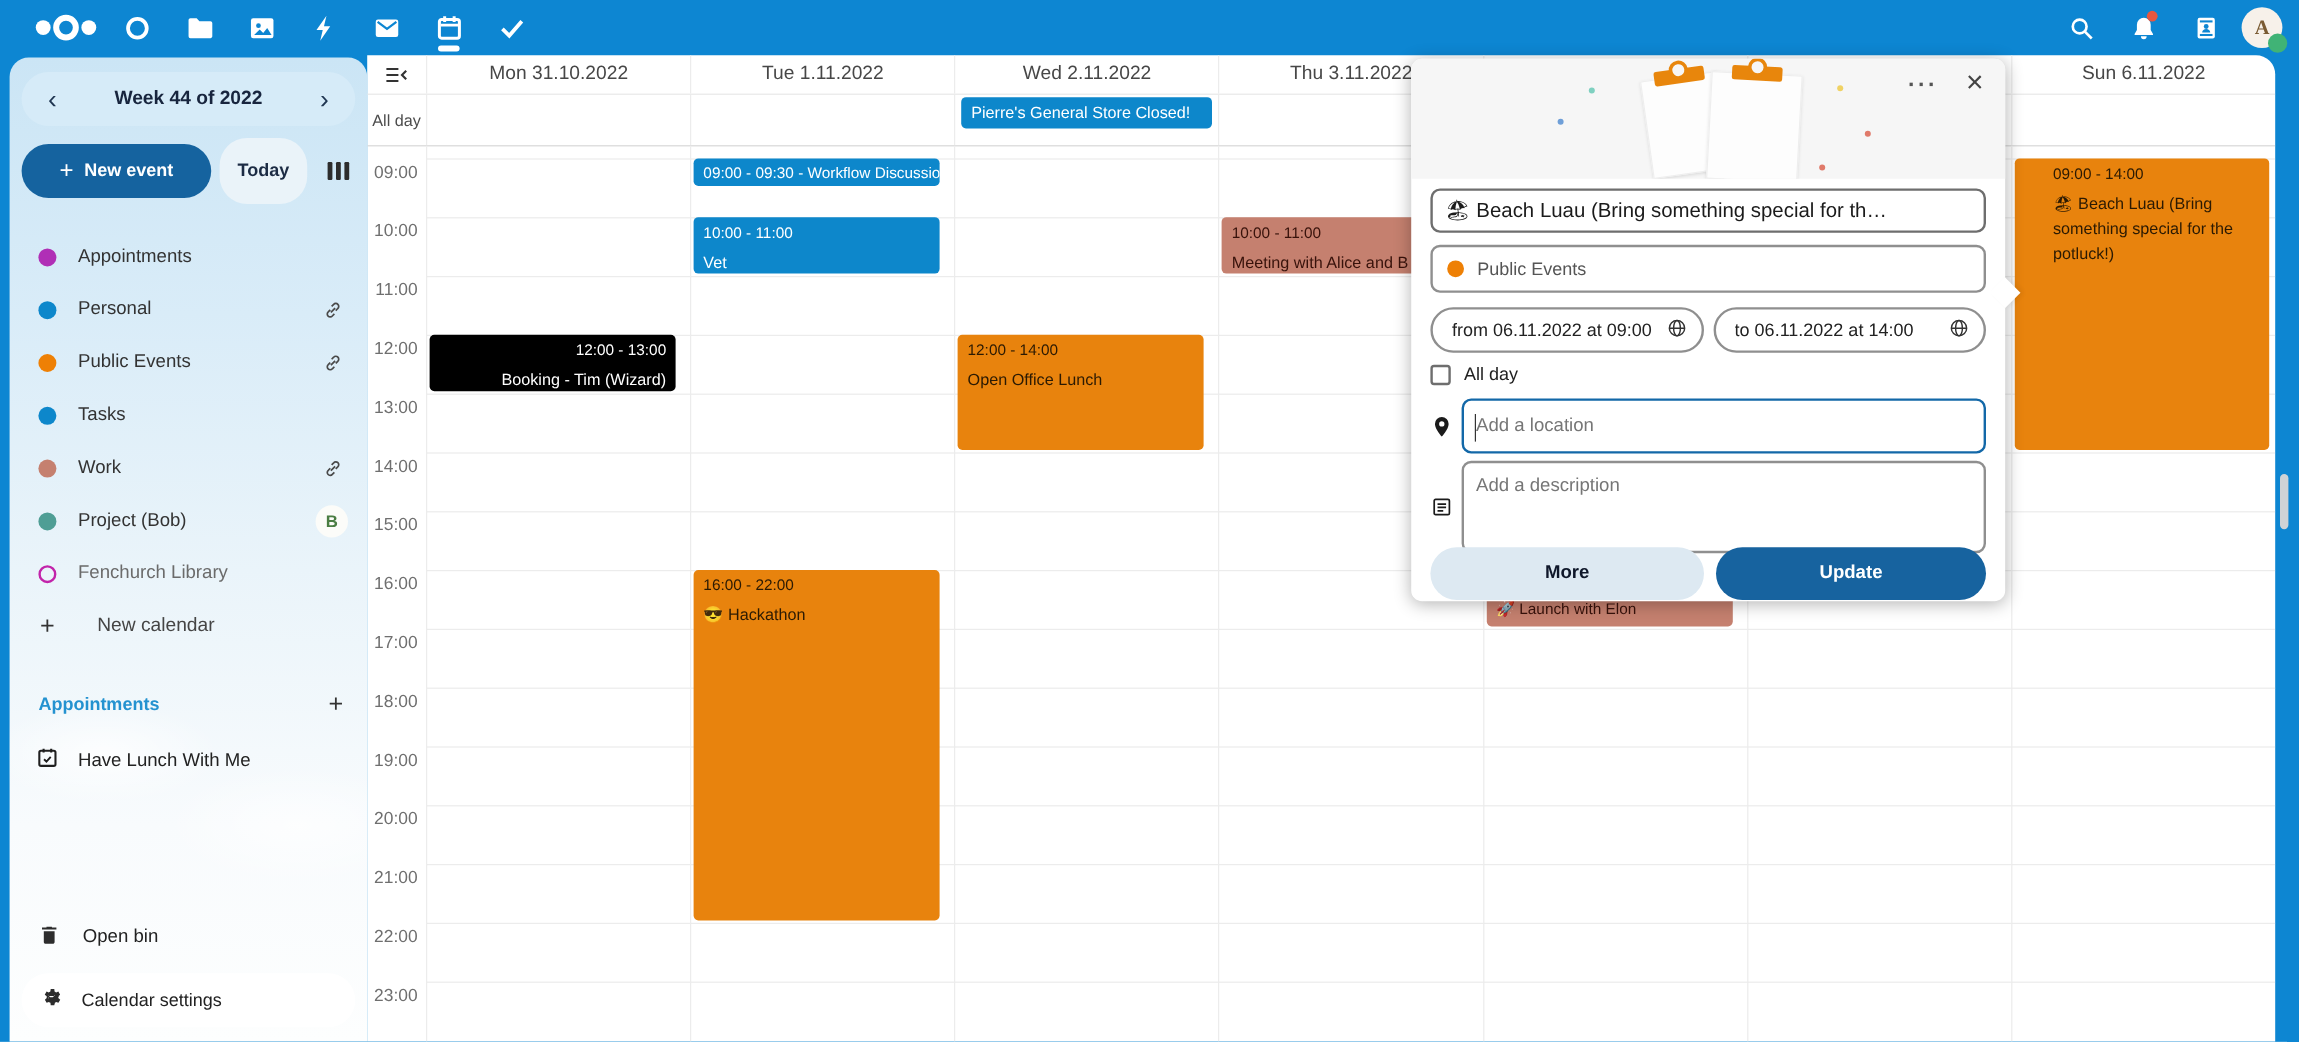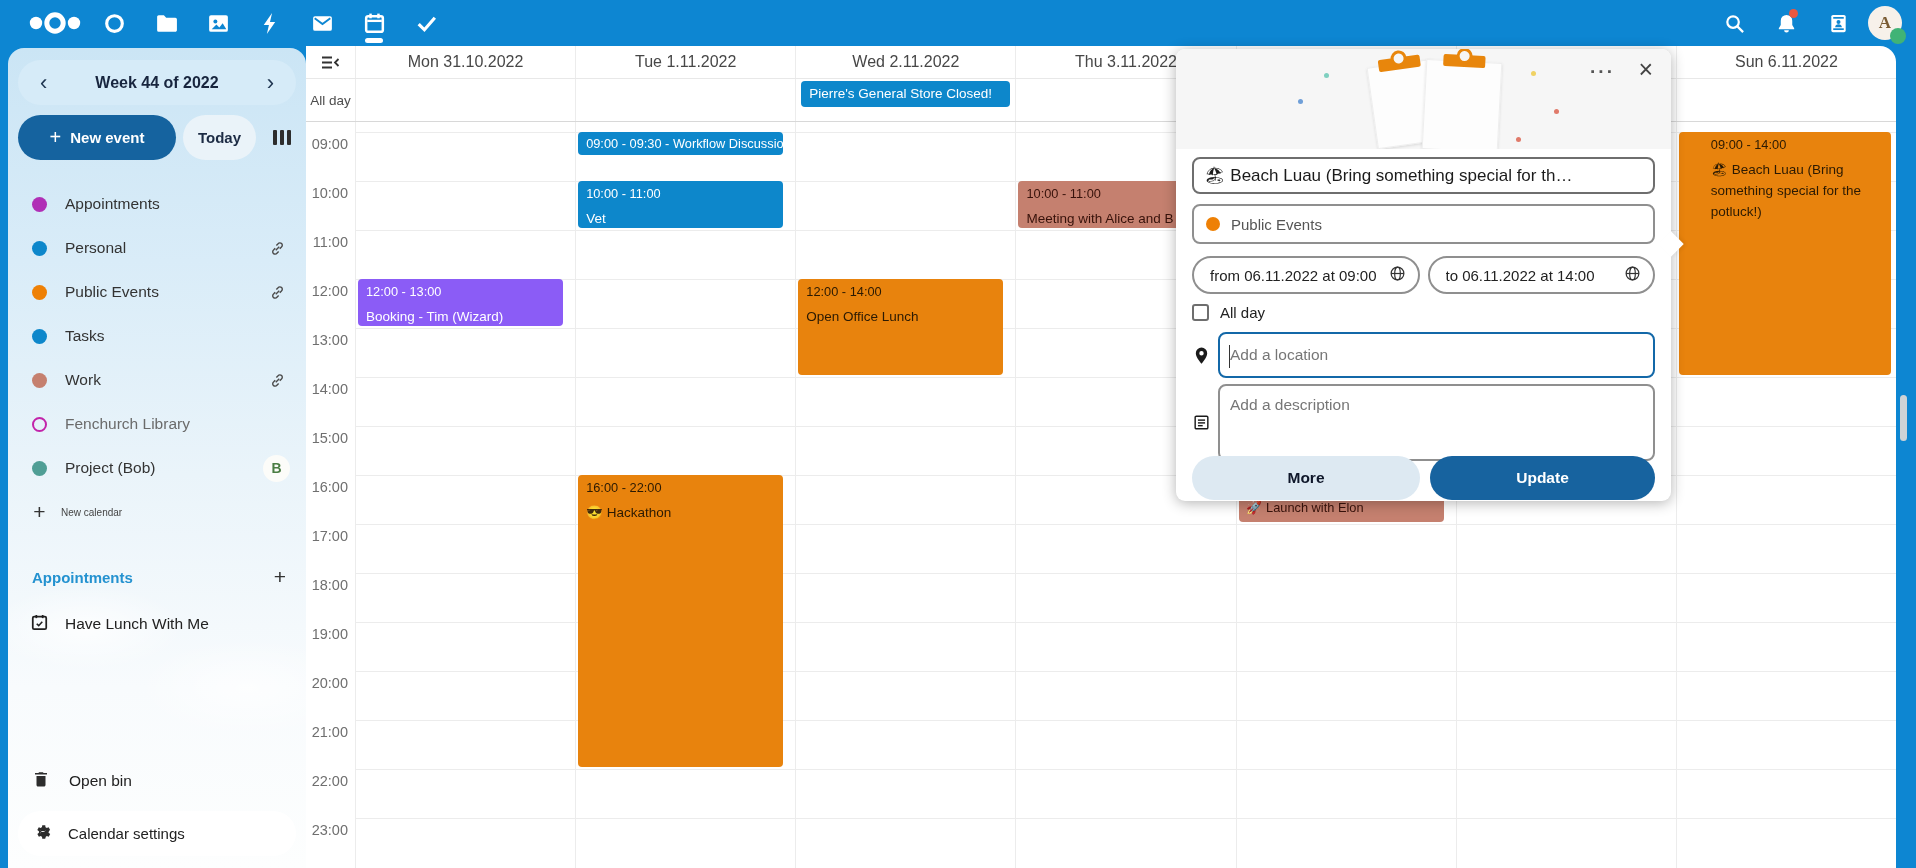--- a/index.html
+++ b/index.html
@@ -26,35 +26,35 @@
     background:linear-gradient(180deg,#cbe5f5 0%,#d9ecf8 26%,#eaf4fa 52%,#f8fbfd 78%,#fdfefe 100%); display:flex; flex-direction:column; z-index:5; }
   .sidebar::before { content:""; position:absolute; left:-30px; bottom:120px; width:360px; height:200px;
     background:radial-gradient(140px 60px at 30% 40%, rgba(255,255,255,.8), transparent 70%),
                radial-gradient(160px 70px at 75% 70%, rgba(255,255,255,.7), transparent 70%); pointer-events:none; }
   .week-pill { margin:12px 10px 0; height:45px; border-radius:23px; background:#d6ebf8; display:flex; align-items:center; justify-content:space-between; padding:0 18px; position:relative; z-index:1; }
   .week-pill .chev { font-size:22px; color:#1e3450; cursor:pointer; line-height:1; padding:0 4px; }
   .week-label { font-weight:bold; font-size:16px; color:#18253e; }
   .btn-row { margin:10px 10px 0; display:flex; align-items:center; gap:7px; position:relative; z-index:1; }
   .new-event-btn { flex:0 0 158px; height:45px; border-radius:23px; background:#15639f; color:#fff; font-weight:bold; font-size:15px; display:flex; align-items:center; justify-content:center; gap:9px; cursor:pointer; border:none; }
   .new-event-btn .plus { font-size:20px; font-weight:normal; }
-  .today-btn { flex:0 0 73px; height:45px; border-radius:23px; background:#eaf3f9; color:#1c2b44; font-weight:bold; font-size:15px; display:flex; align-items:center; justify-content:center; cursor:pointer; border:none; }
+  .today-btn { flex:0 0 73px; height:55px; border-radius:23px; background:#eaf3f9; color:#1c2b44; font-weight:bold; font-size:15px; display:flex; align-items:center; justify-content:center; cursor:pointer; border:none; }
   .view-toggle { margin-left:10px; display:flex; gap:3px; cursor:pointer; }
   .view-toggle i { width:4px; height:15px; background:#2d2d2d; border-radius:1px; }
   .cal-list { margin-top:22px; position:relative; z-index:1; }
   .cal-row { height:44px; display:flex; align-items:center; padding:0 16px 0 24px; cursor:pointer; }
   .cal-dot { width:15px; height:15px; border-radius:50%; flex:0 0 15px; }
   .cal-dot.hollow { background:transparent !important; border:2.5px solid; }
   .cal-row .lbl { margin-left:18px; font-size:15.5px; color:#333; flex:1; white-space:nowrap; overflow:hidden; }
   .cal-row .lbl.dim { color:#6b6b6b; }
   .cal-row .side-ic { width:26px; height:26px; display:flex; align-items:center; justify-content:center; }
   .cal-row .side-ic svg { width:17px; height:17px; }
   .b-badge { width:27px; height:27px; border-radius:50%; background:#fcfcf9; color:#4a7d43; font-size:14px; font-weight:bold; display:flex; align-items:center; justify-content:center; }
   .newcal-row { height:44px; display:flex; align-items:center; padding-left:24px; cursor:pointer; position:relative; z-index:1; }
   .newcal-row .plus { font-size:21px; color:#333; width:15px; text-align:center; }
-  .newcal-row .lbl { margin-left:14px; font-size:10px; color:#454545; }
+  .newcal-row .lbl { margin-left:34px; font-size:16px; color:#454545; }
   .section-head { margin-top:26px; height:34px; display:flex; align-items:center; padding:0 20px 0 24px; position:relative; z-index:1; }
   .section-head .t { color:#2492d0; font-weight:bold; font-size:15px; flex:1; }
   .section-head .plus { font-size:21px; color:#333; cursor:pointer; }
   .appt-row { height:44px; margin-top:8px; display:flex; align-items:center; padding-left:22px; cursor:pointer; position:relative; z-index:1; }
   .appt-row svg { width:19px; height:19px; }
   .appt-row .lbl { margin-left:16px; font-size:15.5px; color:#222; }
   .side-spacer { flex:1; }
   .trash-row { height:44px; display:flex; align-items:center; padding-left:24px; cursor:pointer; position:relative; z-index:1; }
   .trash-row svg { width:18px; height:18px; }
   .trash-row .lbl { margin-left:19px; font-size:15.5px; color:#222; }
@@ -75,21 +75,21 @@
   .grid-gutter { flex:0 0 49px; position:relative; }
   .hour-lbl { position:absolute; right:7px; font-size:14.5px; color:#6f6f6f; }
   .day-col { flex:1; border-left:1px solid #ececec; position:relative; }
   .hline { position:absolute; left:49px; right:0; height:0; border-top:1px solid #ececec; }
   .ev { position:absolute; left:2px; right:12px; border-radius:4px; padding:5px 8px; overflow:hidden; cursor:pointer; }
   .ev.wide { right:5px; }
   .ev .tm { font-size:12.8px; margin-bottom:8px; white-space:nowrap; }
   .ev .tt { font-size:13.5px; line-height:1.55; }
   .ev .one { font-size:12.8px; white-space:nowrap; display:block; margin-top:-1px; }
   .ev.c-personal { background:#0d87cb; color:#fff; }
-  .ev.c-appointments { background:#8b5cf6; color:#fff; }
+  .ev.c-appointments { background:#000000; color:#fff;text-align:right; }
   .ev.c-public { background:#e8830d; color:#2b1a03; }
   .ev.c-work { background:#c5806f; color:#38120b; }
 
   
   .dialog { position:absolute; left:1176px; top:49px; width:495px; height:452px; background:#fff; border-radius:9px;
     box-shadow:0 2px 14px rgba(0,0,0,.3); z-index:40; }
   .dialog .caret { position:absolute; right:-9px; top:186px; width:18px; height:18px; background:#fff; transform:rotate(45deg); box-shadow:2px -2px 4px rgba(0,0,0,.06); }
   .dlg-illus { height:100px; background:#f6f6f6; border-radius:9px 9px 0 0; position:relative; overflow:hidden; }
   .dlg-menu { position:absolute; right:56px; top:12px; font-size:19px; letter-spacing:2px; color:#555; cursor:pointer; font-weight:bold; }
   .dlg-close { position:absolute; right:18px; top:8px; font-size:25px; color:#444; cursor:pointer; line-height:1; }
@@ -259,27 +259,27 @@
         <span class="lbl">Work</span>
         <span class="side-ic">
           <svg viewBox="0 0 24 24" fill="none" stroke="#4a4a4a" stroke-width="2">
             <path d="M9.5 14.5l5-5"></path>
             <path d="M8.8 11.6l-2.4 2.4a3.4 3.4 0 1 0 4.8 4.8l2.4-2.4"></path>
             <path d="M15.2 12.4l2.4-2.4a3.4 3.4 0 1 0-4.8-4.8l-2.4 2.4"></path>
           </svg>
         </span>
       </div>
       <div class="cal-row">
-        <span class="cal-dot hollow" style="border-color: rgb(194, 36, 170);"></span>
-        <span class="lbl dim">Fenchurch Library</span>
-      </div>
-      <div class="cal-row">
         <span class="cal-dot" style="background: rgb(79, 158, 149);"></span>
         <span class="lbl">Project (Bob)</span>
         <span class="b-badge">B</span>
+      </div>
+      <div class="cal-row">
+        <span class="cal-dot hollow" style="border-color: rgb(194, 36, 170);"></span>
+        <span class="lbl dim">Fenchurch Library</span>
       </div>
     </div>
   <div class="newcal-row">
     <span class="plus">+</span>
     <span class="lbl">New calendar</span>
   </div>
   <div class="section-head">
     <span class="t">Appointments</span>
     <span class="plus">+</span>
   </div>

